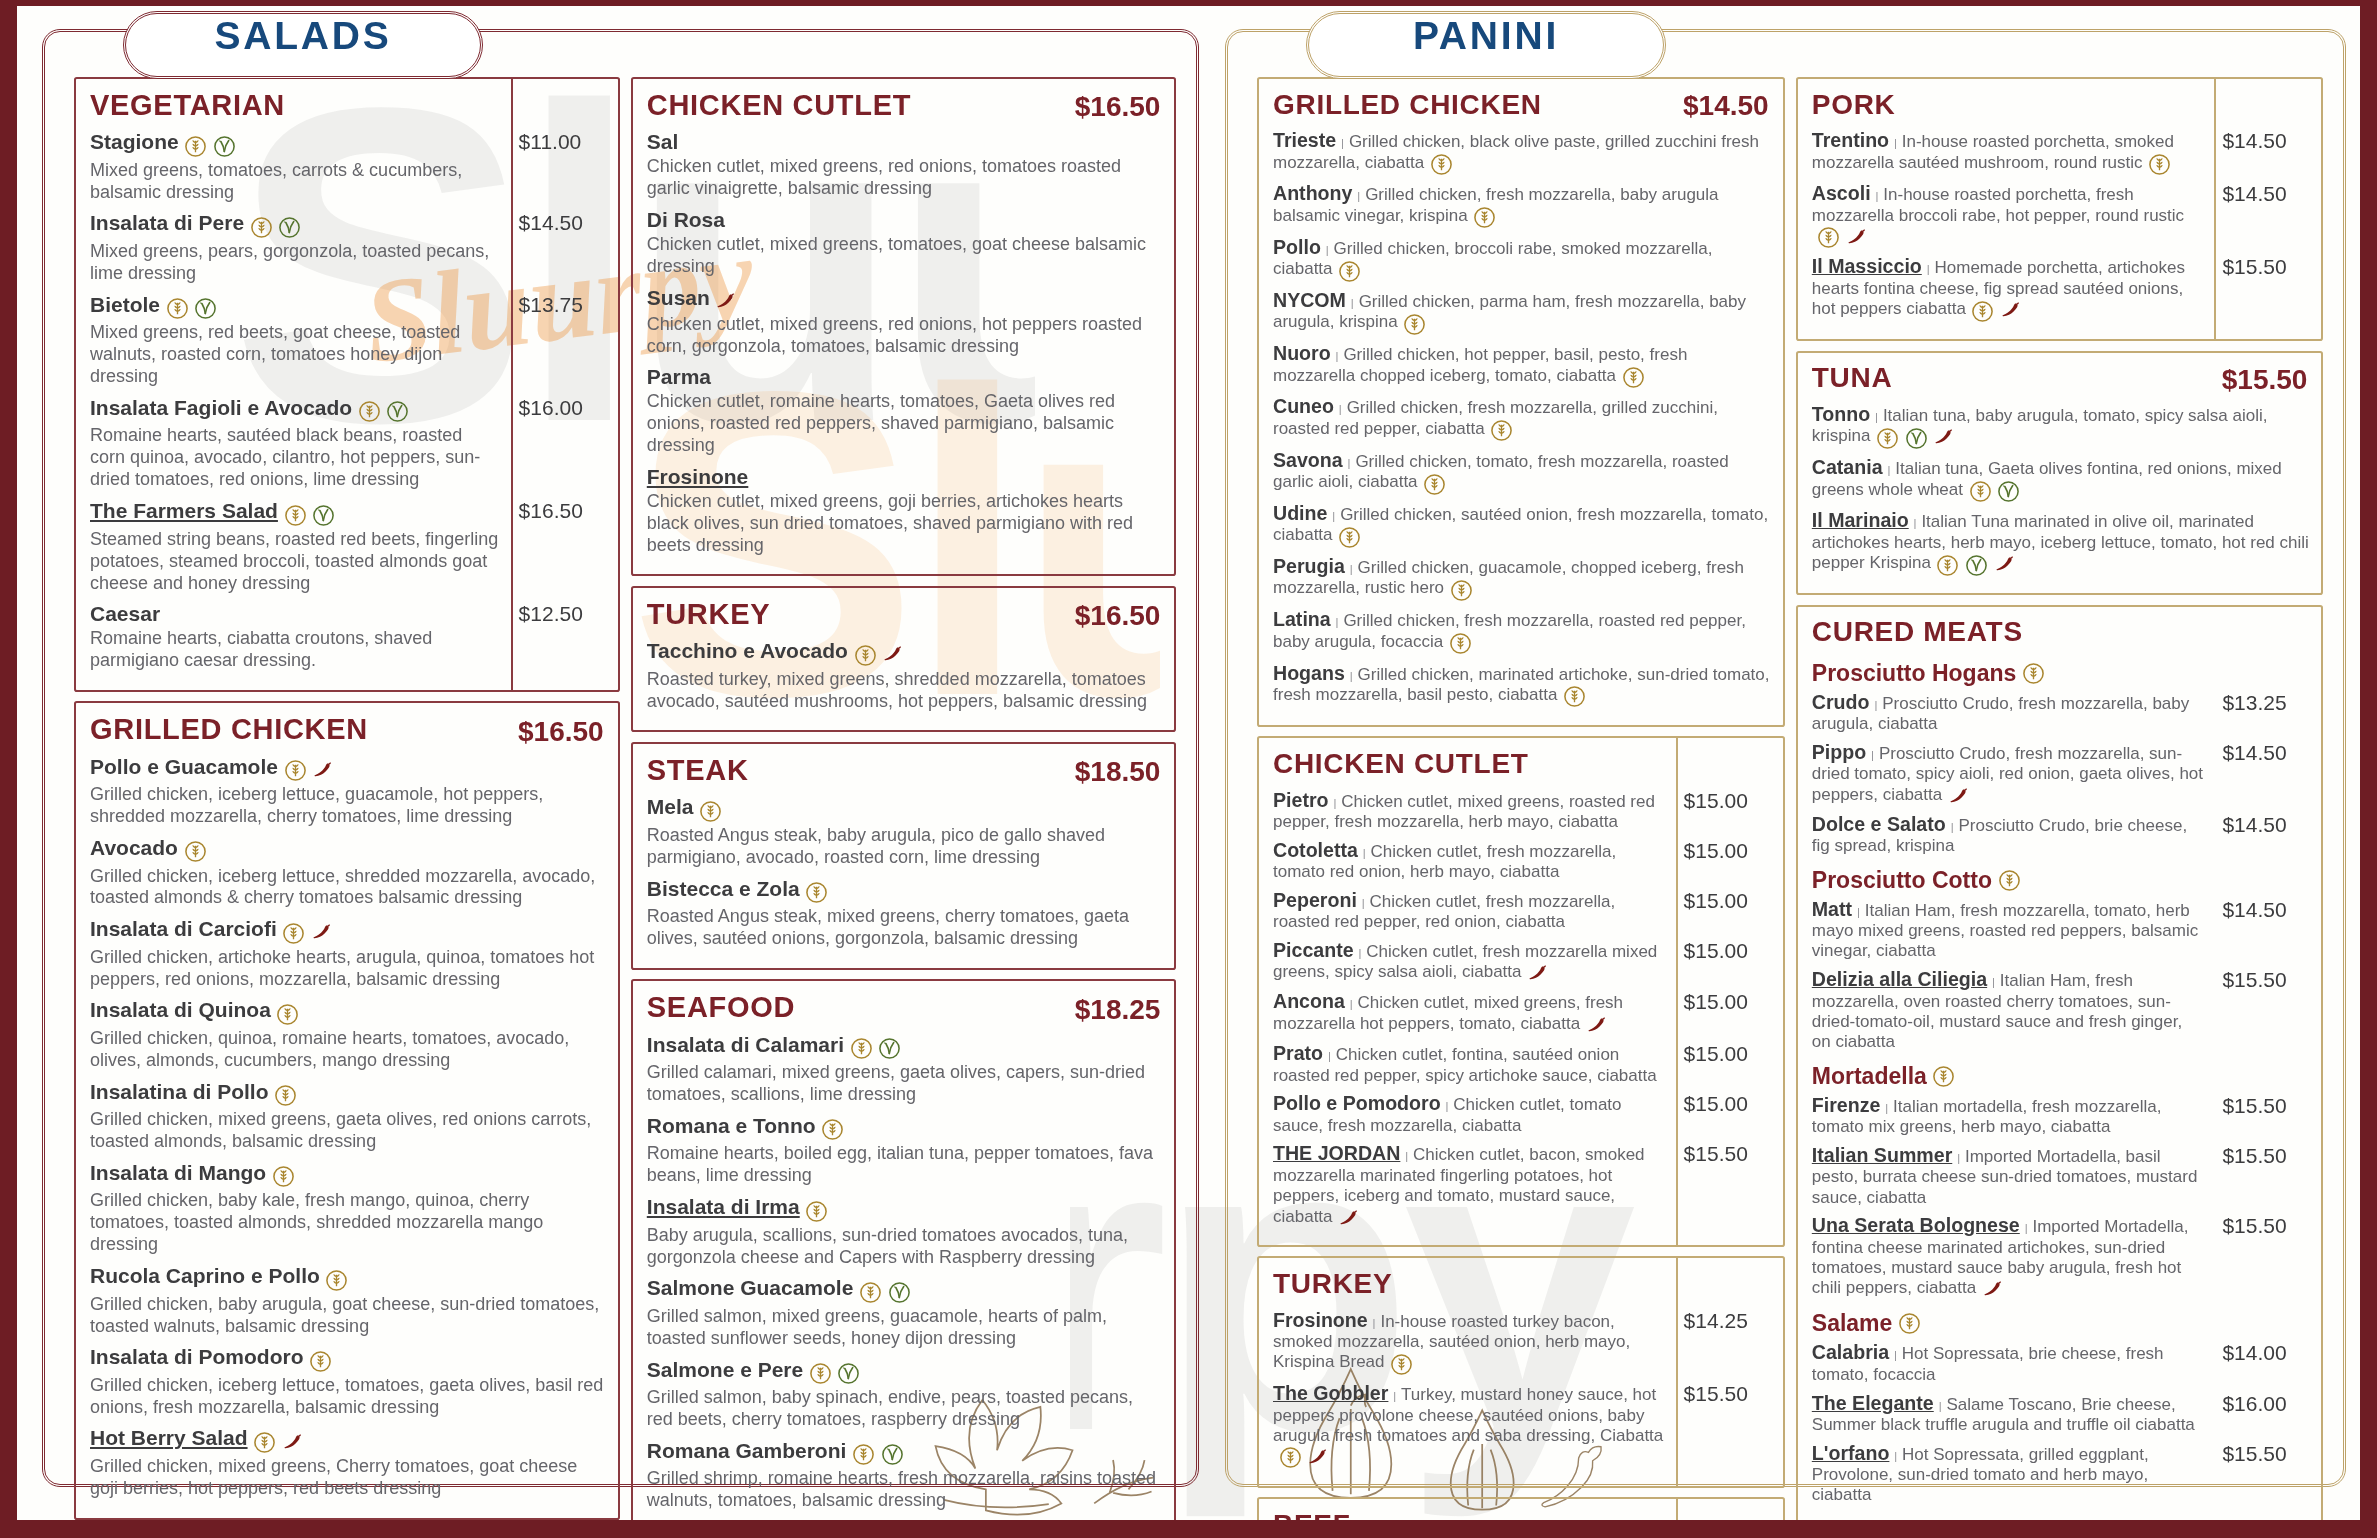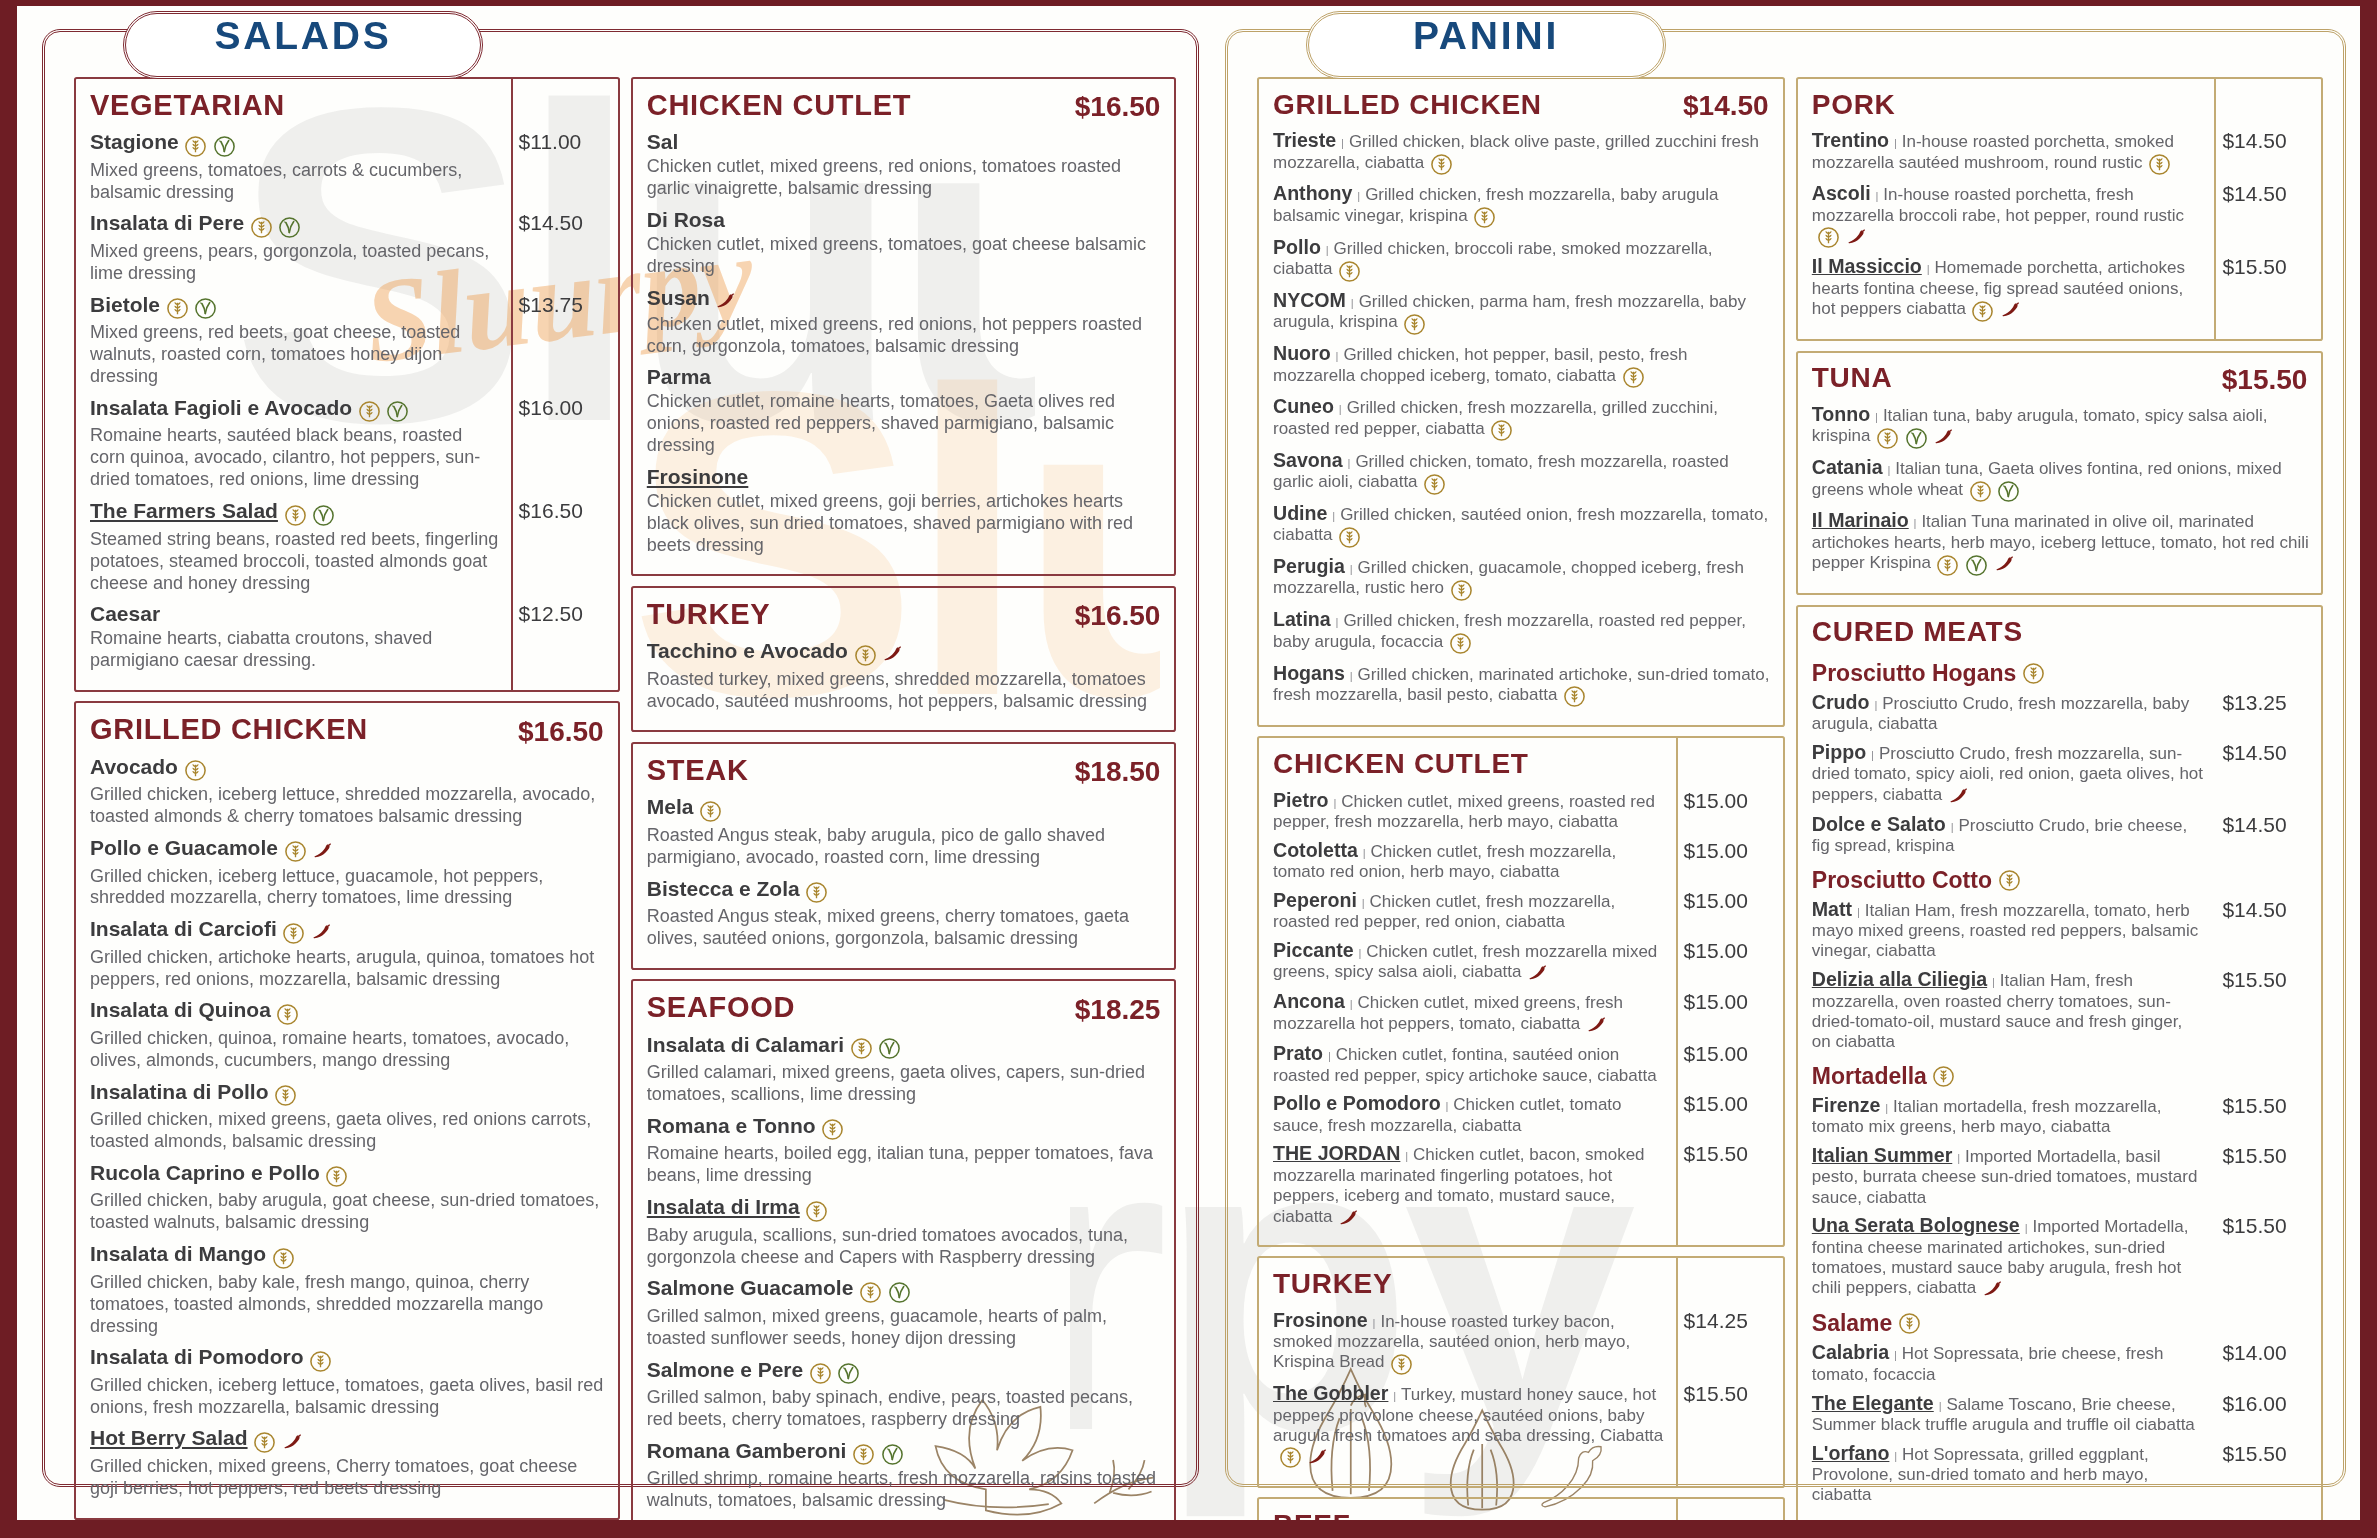--- a/index.html
+++ b/index.html
@@ -169,38 +169,38 @@
               <div class="iprice">$12.50</div>
             </div>
             <div class="divline"></div>
           </section>
           <section class="sec maroon">
             <div class="shead">
               <h2 class="sname">GRILLED CHICKEN</h2>
               <span class="sprice">$16.50</span>
             </div>
             <div class="item stacked">
+              <div class="imain"><span class="iname">Pollo e Guacamole</span><span class="ic ic-gf"><svg viewBox="0 0 24 24" fill="none" stroke="#a9862f">
+                    <circle cx="12" cy="12" r="10" stroke-width="1.6"></circle>
+                    <path d="M12 6v12" stroke-width="1.4"></path>
+                    <path d="M12 8.6c-1.9-.4-3.1-1.5-3.3-3.1 1.9.3 3.1 1.4 3.3 3.1zm0 0c1.9-.4 3.1-1.5 3.3-3.1-1.9.3-3.1 1.4-3.3 3.1zM12 12.1c-1.9-.4-3.1-1.5-3.3-3.1 1.9.3 3.1 1.4 3.3 3.1zm0 0c1.9-.4 3.1-1.5 3.3-3.1-1.9.3-3.1 1.4-3.3 3.1zM12 15.6c-1.9-.4-3.1-1.5-3.3-3.1 1.9.3 3.1 1.4 3.3 3.1zm0 0c1.9-.4 3.1-1.5 3.3-3.1-1.9.3-3.1 1.4-3.3 3.1z" fill="#a9862f" stroke="none"></path>
+                  </svg></span><span class="ic ic-spicy"><svg viewBox="0 0 24 24">
+                    <path d="M20.2 3.1c.5-.9 1.6-1.4 2.6-1.1-.2 1-.9 1.9-1.9 2.2.5 1.2.1 2.6-.8 3.8-2.3 3.2-5.5 6.6-9.3 8.5-2.5 1.2-5.2 1.9-7.2 1.7-.7-.1-.8-.7-.2-1 4.4-2 8.1-4.6 11-8.3 1-1.3 1.8-2.6 2.3-3.9.4-1 .9-1.6 1.5-2z" fill="#7e1a14"></path>
+                  </svg></span></div>
+              <div class="idesc">Grilled chicken, iceberg lettuce, guacamole, hot peppers, shredded mozzarella, cherry tomatoes, lime dressing</div>
+            </div>
+            <div class="item stacked">
               <div class="imain"><span class="iname">Avocado</span><span class="ic ic-gf"><svg viewBox="0 0 24 24" fill="none" stroke="#a9862f">
                     <circle cx="12" cy="12" r="10" stroke-width="1.6"></circle>
                     <path d="M12 6v12" stroke-width="1.4"></path>
                     <path d="M12 8.6c-1.9-.4-3.1-1.5-3.3-3.1 1.9.3 3.1 1.4 3.3 3.1zm0 0c1.9-.4 3.1-1.5 3.3-3.1-1.9.3-3.1 1.4-3.3 3.1zM12 12.1c-1.9-.4-3.1-1.5-3.3-3.1 1.9.3 3.1 1.4 3.3 3.1zm0 0c1.9-.4 3.1-1.5 3.3-3.1-1.9.3-3.1 1.4-3.3 3.1zM12 15.6c-1.9-.4-3.1-1.5-3.3-3.1 1.9.3 3.1 1.4 3.3 3.1zm0 0c1.9-.4 3.1-1.5 3.3-3.1-1.9.3-3.1 1.4-3.3 3.1z" fill="#a9862f" stroke="none"></path>
                   </svg></span></div>
               <div class="idesc">Grilled chicken, iceberg lettuce, shredded mozzarella, avocado, toasted almonds &amp; cherry tomatoes balsamic dressing</div>
             </div>
             <div class="item stacked">
-              <div class="imain"><span class="iname">Pollo e Guacamole</span><span class="ic ic-gf"><svg viewBox="0 0 24 24" fill="none" stroke="#a9862f">
-                    <circle cx="12" cy="12" r="10" stroke-width="1.6"></circle>
-                    <path d="M12 6v12" stroke-width="1.4"></path>
-                    <path d="M12 8.6c-1.9-.4-3.1-1.5-3.3-3.1 1.9.3 3.1 1.4 3.3 3.1zm0 0c1.9-.4 3.1-1.5 3.3-3.1-1.9.3-3.1 1.4-3.3 3.1zM12 12.1c-1.9-.4-3.1-1.5-3.3-3.1 1.9.3 3.1 1.4 3.3 3.1zm0 0c1.9-.4 3.1-1.5 3.3-3.1-1.9.3-3.1 1.4-3.3 3.1zM12 15.6c-1.9-.4-3.1-1.5-3.3-3.1 1.9.3 3.1 1.4 3.3 3.1zm0 0c1.9-.4 3.1-1.5 3.3-3.1-1.9.3-3.1 1.4-3.3 3.1z" fill="#a9862f" stroke="none"></path>
-                  </svg></span><span class="ic ic-spicy"><svg viewBox="0 0 24 24">
-                    <path d="M20.2 3.1c.5-.9 1.6-1.4 2.6-1.1-.2 1-.9 1.9-1.9 2.2.5 1.2.1 2.6-.8 3.8-2.3 3.2-5.5 6.6-9.3 8.5-2.5 1.2-5.2 1.9-7.2 1.7-.7-.1-.8-.7-.2-1 4.4-2 8.1-4.6 11-8.3 1-1.3 1.8-2.6 2.3-3.9.4-1 .9-1.6 1.5-2z" fill="#7e1a14"></path>
-                  </svg></span></div>
-              <div class="idesc">Grilled chicken, iceberg lettuce, guacamole, hot peppers, shredded mozzarella, cherry tomatoes, lime dressing</div>
-            </div>
-            <div class="item stacked">
               <div class="imain"><span class="iname">Insalata di Carciofi</span><span class="ic ic-gf"><svg viewBox="0 0 24 24" fill="none" stroke="#a9862f">
                     <circle cx="12" cy="12" r="10" stroke-width="1.6"></circle>
                     <path d="M12 6v12" stroke-width="1.4"></path>
                     <path d="M12 8.6c-1.9-.4-3.1-1.5-3.3-3.1 1.9.3 3.1 1.4 3.3 3.1zm0 0c1.9-.4 3.1-1.5 3.3-3.1-1.9.3-3.1 1.4-3.3 3.1zM12 12.1c-1.9-.4-3.1-1.5-3.3-3.1 1.9.3 3.1 1.4 3.3 3.1zm0 0c1.9-.4 3.1-1.5 3.3-3.1-1.9.3-3.1 1.4-3.3 3.1zM12 15.6c-1.9-.4-3.1-1.5-3.3-3.1 1.9.3 3.1 1.4 3.3 3.1zm0 0c1.9-.4 3.1-1.5 3.3-3.1-1.9.3-3.1 1.4-3.3 3.1z" fill="#a9862f" stroke="none"></path>
                   </svg></span><span class="ic ic-spicy"><svg viewBox="0 0 24 24">
                     <path d="M20.2 3.1c.5-.9 1.6-1.4 2.6-1.1-.2 1-.9 1.9-1.9 2.2.5 1.2.1 2.6-.8 3.8-2.3 3.2-5.5 6.6-9.3 8.5-2.5 1.2-5.2 1.9-7.2 1.7-.7-.1-.8-.7-.2-1 4.4-2 8.1-4.6 11-8.3 1-1.3 1.8-2.6 2.3-3.9.4-1 .9-1.6 1.5-2z" fill="#7e1a14"></path>
                   </svg></span></div>
               <div class="idesc">Grilled chicken, artichoke hearts, arugula, quinoa, tomatoes hot peppers, red onions, mozzarella, balsamic dressing</div>
             </div>
             <div class="item stacked">
@@ -213,34 +213,34 @@
             </div>
             <div class="item stacked">
               <div class="imain"><span class="iname">Insalatina di Pollo</span><span class="ic ic-gf"><svg viewBox="0 0 24 24" fill="none" stroke="#a9862f">
                     <circle cx="12" cy="12" r="10" stroke-width="1.6"></circle>
                     <path d="M12 6v12" stroke-width="1.4"></path>
                     <path d="M12 8.6c-1.9-.4-3.1-1.5-3.3-3.1 1.9.3 3.1 1.4 3.3 3.1zm0 0c1.9-.4 3.1-1.5 3.3-3.1-1.9.3-3.1 1.4-3.3 3.1zM12 12.1c-1.9-.4-3.1-1.5-3.3-3.1 1.9.3 3.1 1.4 3.3 3.1zm0 0c1.9-.4 3.1-1.5 3.3-3.1-1.9.3-3.1 1.4-3.3 3.1zM12 15.6c-1.9-.4-3.1-1.5-3.3-3.1 1.9.3 3.1 1.4 3.3 3.1zm0 0c1.9-.4 3.1-1.5 3.3-3.1-1.9.3-3.1 1.4-3.3 3.1z" fill="#a9862f" stroke="none"></path>
                   </svg></span></div>
               <div class="idesc">Grilled chicken, mixed greens, gaeta olives, red onions carrots, toasted almonds, balsamic dressing</div>
             </div>
             <div class="item stacked">
+              <div class="imain"><span class="iname">Insalata di Mango</span><span class="ic ic-gf"><svg viewBox="0 0 24 24" fill="none" stroke="#a9862f">
+                    <circle cx="12" cy="12" r="10" stroke-width="1.6"></circle>
+                    <path d="M12 6v12" stroke-width="1.4"></path>
+                    <path d="M12 8.6c-1.9-.4-3.1-1.5-3.3-3.1 1.9.3 3.1 1.4 3.3 3.1zm0 0c1.9-.4 3.1-1.5 3.3-3.1-1.9.3-3.1 1.4-3.3 3.1zM12 12.1c-1.9-.4-3.1-1.5-3.3-3.1 1.9.3 3.1 1.4 3.3 3.1zm0 0c1.9-.4 3.1-1.5 3.3-3.1-1.9.3-3.1 1.4-3.3 3.1zM12 15.6c-1.9-.4-3.1-1.5-3.3-3.1 1.9.3 3.1 1.4 3.3 3.1zm0 0c1.9-.4 3.1-1.5 3.3-3.1-1.9.3-3.1 1.4-3.3 3.1z" fill="#a9862f" stroke="none"></path>
+                  </svg></span></div>
+              <div class="idesc">Grilled chicken, baby kale, fresh mango, quinoa, cherry tomatoes, toasted almonds, shredded mozzarella mango dressing</div>
+            </div>
+            <div class="item stacked">
               <div class="imain"><span class="iname">Rucola Caprino e Pollo</span><span class="ic ic-gf"><svg viewBox="0 0 24 24" fill="none" stroke="#a9862f">
                     <circle cx="12" cy="12" r="10" stroke-width="1.6"></circle>
                     <path d="M12 6v12" stroke-width="1.4"></path>
                     <path d="M12 8.6c-1.9-.4-3.1-1.5-3.3-3.1 1.9.3 3.1 1.4 3.3 3.1zm0 0c1.9-.4 3.1-1.5 3.3-3.1-1.9.3-3.1 1.4-3.3 3.1zM12 12.1c-1.9-.4-3.1-1.5-3.3-3.1 1.9.3 3.1 1.4 3.3 3.1zm0 0c1.9-.4 3.1-1.5 3.3-3.1-1.9.3-3.1 1.4-3.3 3.1zM12 15.6c-1.9-.4-3.1-1.5-3.3-3.1 1.9.3 3.1 1.4 3.3 3.1zm0 0c1.9-.4 3.1-1.5 3.3-3.1-1.9.3-3.1 1.4-3.3 3.1z" fill="#a9862f" stroke="none"></path>
                   </svg></span></div>
               <div class="idesc">Grilled chicken, baby arugula, goat cheese, sun-dried tomatoes, toasted walnuts, balsamic dressing</div>
-            </div>
-            <div class="item stacked">
-              <div class="imain"><span class="iname">Insalata di Mango</span><span class="ic ic-gf"><svg viewBox="0 0 24 24" fill="none" stroke="#a9862f">
-                    <circle cx="12" cy="12" r="10" stroke-width="1.6"></circle>
-                    <path d="M12 6v12" stroke-width="1.4"></path>
-                    <path d="M12 8.6c-1.9-.4-3.1-1.5-3.3-3.1 1.9.3 3.1 1.4 3.3 3.1zm0 0c1.9-.4 3.1-1.5 3.3-3.1-1.9.3-3.1 1.4-3.3 3.1zM12 12.1c-1.9-.4-3.1-1.5-3.3-3.1 1.9.3 3.1 1.4 3.3 3.1zm0 0c1.9-.4 3.1-1.5 3.3-3.1-1.9.3-3.1 1.4-3.3 3.1zM12 15.6c-1.9-.4-3.1-1.5-3.3-3.1 1.9.3 3.1 1.4 3.3 3.1zm0 0c1.9-.4 3.1-1.5 3.3-3.1-1.9.3-3.1 1.4-3.3 3.1z" fill="#a9862f" stroke="none"></path>
-                  </svg></span></div>
-              <div class="idesc">Grilled chicken, baby kale, fresh mango, quinoa, cherry tomatoes, toasted almonds, shredded mozzarella mango dressing</div>
             </div>
             <div class="item stacked">
               <div class="imain"><span class="iname">Insalata di Pomodoro</span><span class="ic ic-gf"><svg viewBox="0 0 24 24" fill="none" stroke="#a9862f">
                     <circle cx="12" cy="12" r="10" stroke-width="1.6"></circle>
                     <path d="M12 6v12" stroke-width="1.4"></path>
                     <path d="M12 8.6c-1.9-.4-3.1-1.5-3.3-3.1 1.9.3 3.1 1.4 3.3 3.1zm0 0c1.9-.4 3.1-1.5 3.3-3.1-1.9.3-3.1 1.4-3.3 3.1zM12 12.1c-1.9-.4-3.1-1.5-3.3-3.1 1.9.3 3.1 1.4 3.3 3.1zm0 0c1.9-.4 3.1-1.5 3.3-3.1-1.9.3-3.1 1.4-3.3 3.1zM12 15.6c-1.9-.4-3.1-1.5-3.3-3.1 1.9.3 3.1 1.4 3.3 3.1zm0 0c1.9-.4 3.1-1.5 3.3-3.1-1.9.3-3.1 1.4-3.3 3.1z" fill="#a9862f" stroke="none"></path>
                   </svg></span></div>
               <div class="idesc">Grilled chicken, iceberg lettuce, tomatoes, gaeta olives, basil red onions, fresh mozzarella, balsamic dressing</div>
             </div>
             <div class="item stacked">

